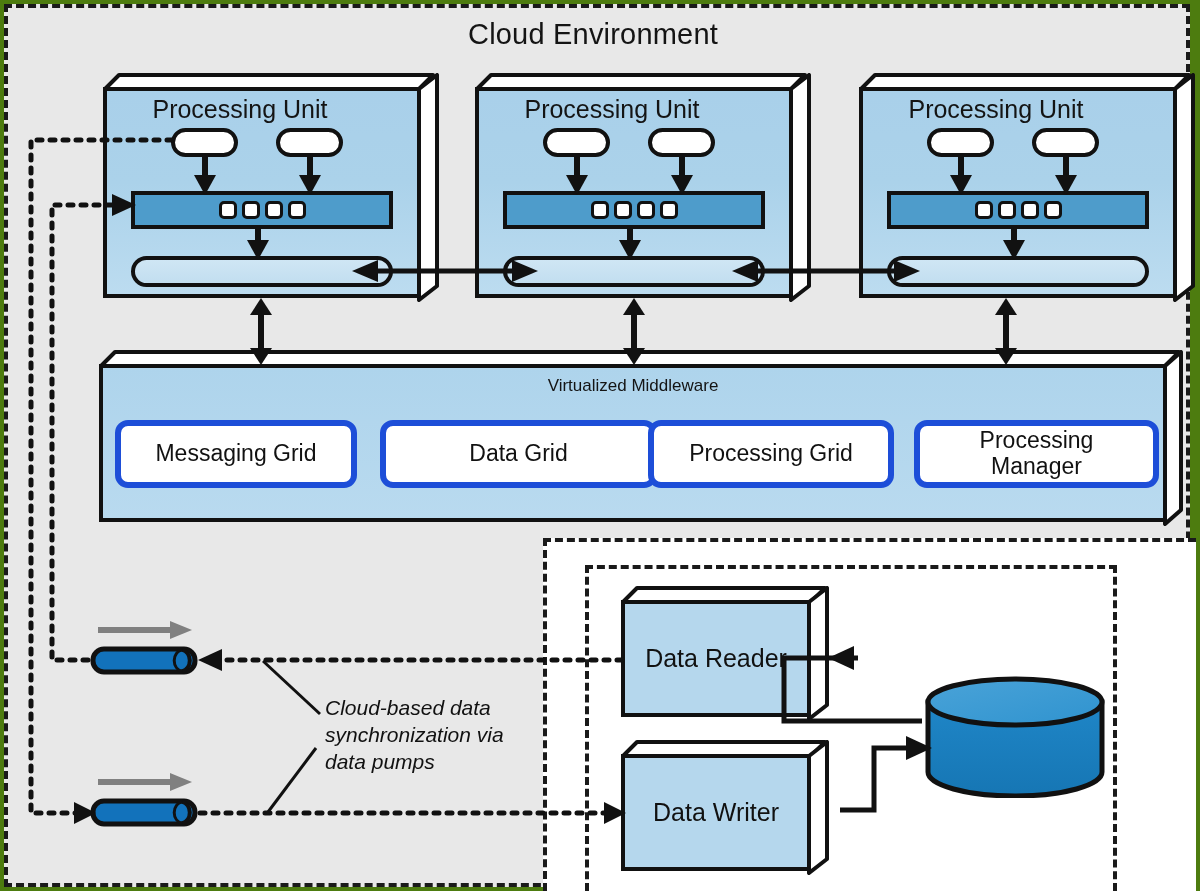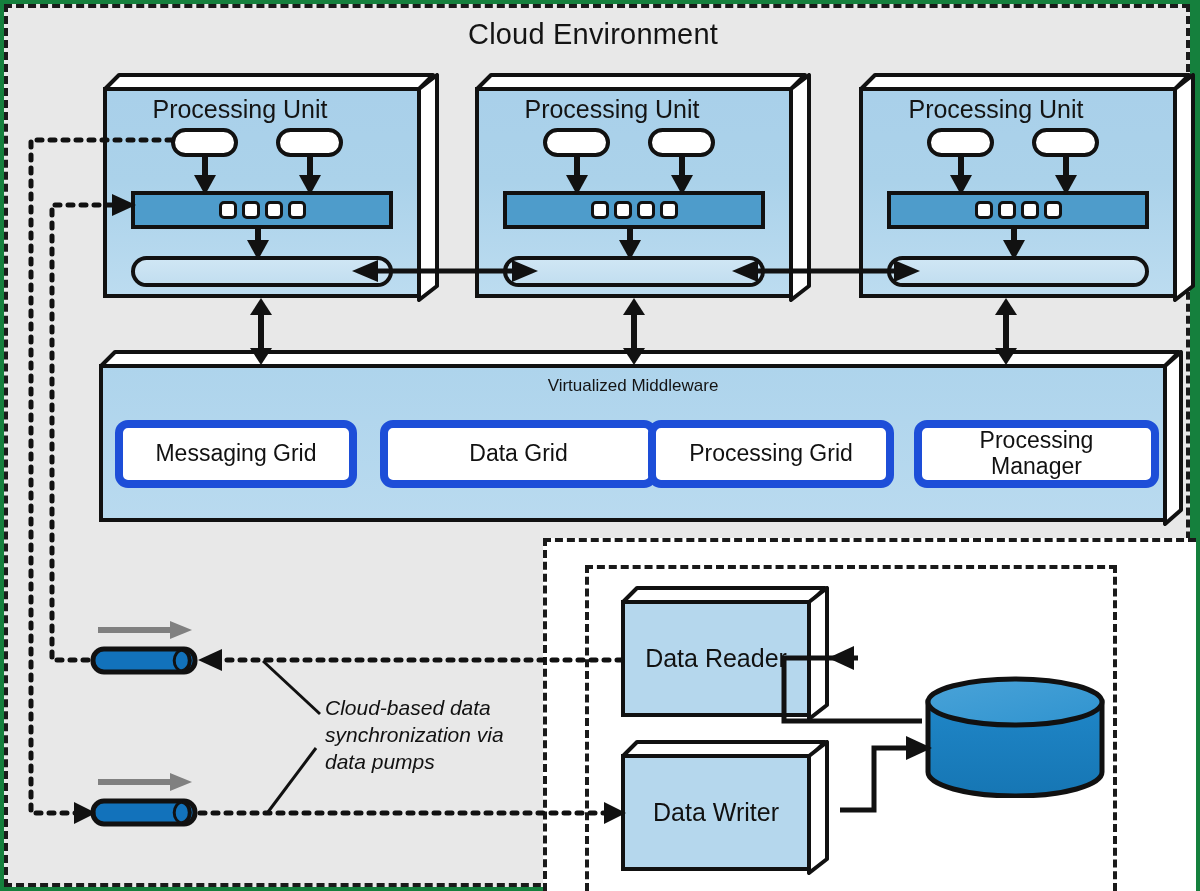--- a/index.html
+++ b/index.html
@@ -1,17 +1,17 @@
 <!DOCTYPE html>
 <html><head>
 <meta charset="utf-8">
 <style>
   html,body{margin:0;padding:0;background:#fff;}
   body{font-family:"Liberation Sans", sans-serif;}
-  #stage{position:relative;width:1200px;height:891px;background:#15803d;overflow:hidden;}
+  #stage{position:relative;width:1200px;height:891px;background:#4d7c0f;overflow:hidden;}
 
   
   .cloud-env{
     position:absolute;left:4px;top:4px;width:1186px;height:883px;
     background:#e8e8e8;border:4px dashed #1a1a1a;box-sizing:border-box;
   }
   .cloud-title{
     position:absolute;left:0;top:18px;width:1186px;text-align:center;
     font-size:29px;color:#141414;letter-spacing:.2px;
   }
@@ -70,21 +70,21 @@
     border:4px solid #111;box-sizing:border-box;z-index:2;
   }
   .mw .top3d{position:absolute;left:0;top:0;width:1082px;height:18px;z-index:1;}
   .mw .right3d{position:absolute;left:1064px;top:0;width:20px;height:176px;z-index:1;}
   .mw-title{
     position:absolute;left:0;top:26px;width:1068px;text-align:center;
     font-size:17px;color:#141414;z-index:3;
   }
   .grid-box{
     position:absolute;top:70px;height:68px;background:#fff;
-    border:8px solid #1d4ed8;border-radius:13px;box-sizing:border-box;z-index:3;
+    border:6px solid #1d4ed8;border-radius:13px;box-sizing:border-box;z-index:3;
     display:flex;align-items:center;justify-content:center;text-align:center;
     font-size:23px;color:#111;line-height:1.12;padding:0 4px;
   }
 
   
   .box3d{position:absolute;}
   .box3d .face{
     position:absolute;left:0;top:14px;width:190px;height:117px;
     background:#b5d7ed;border:4px solid #111;box-sizing:border-box;z-index:2;
     display:flex;align-items:center;justify-content:center;

